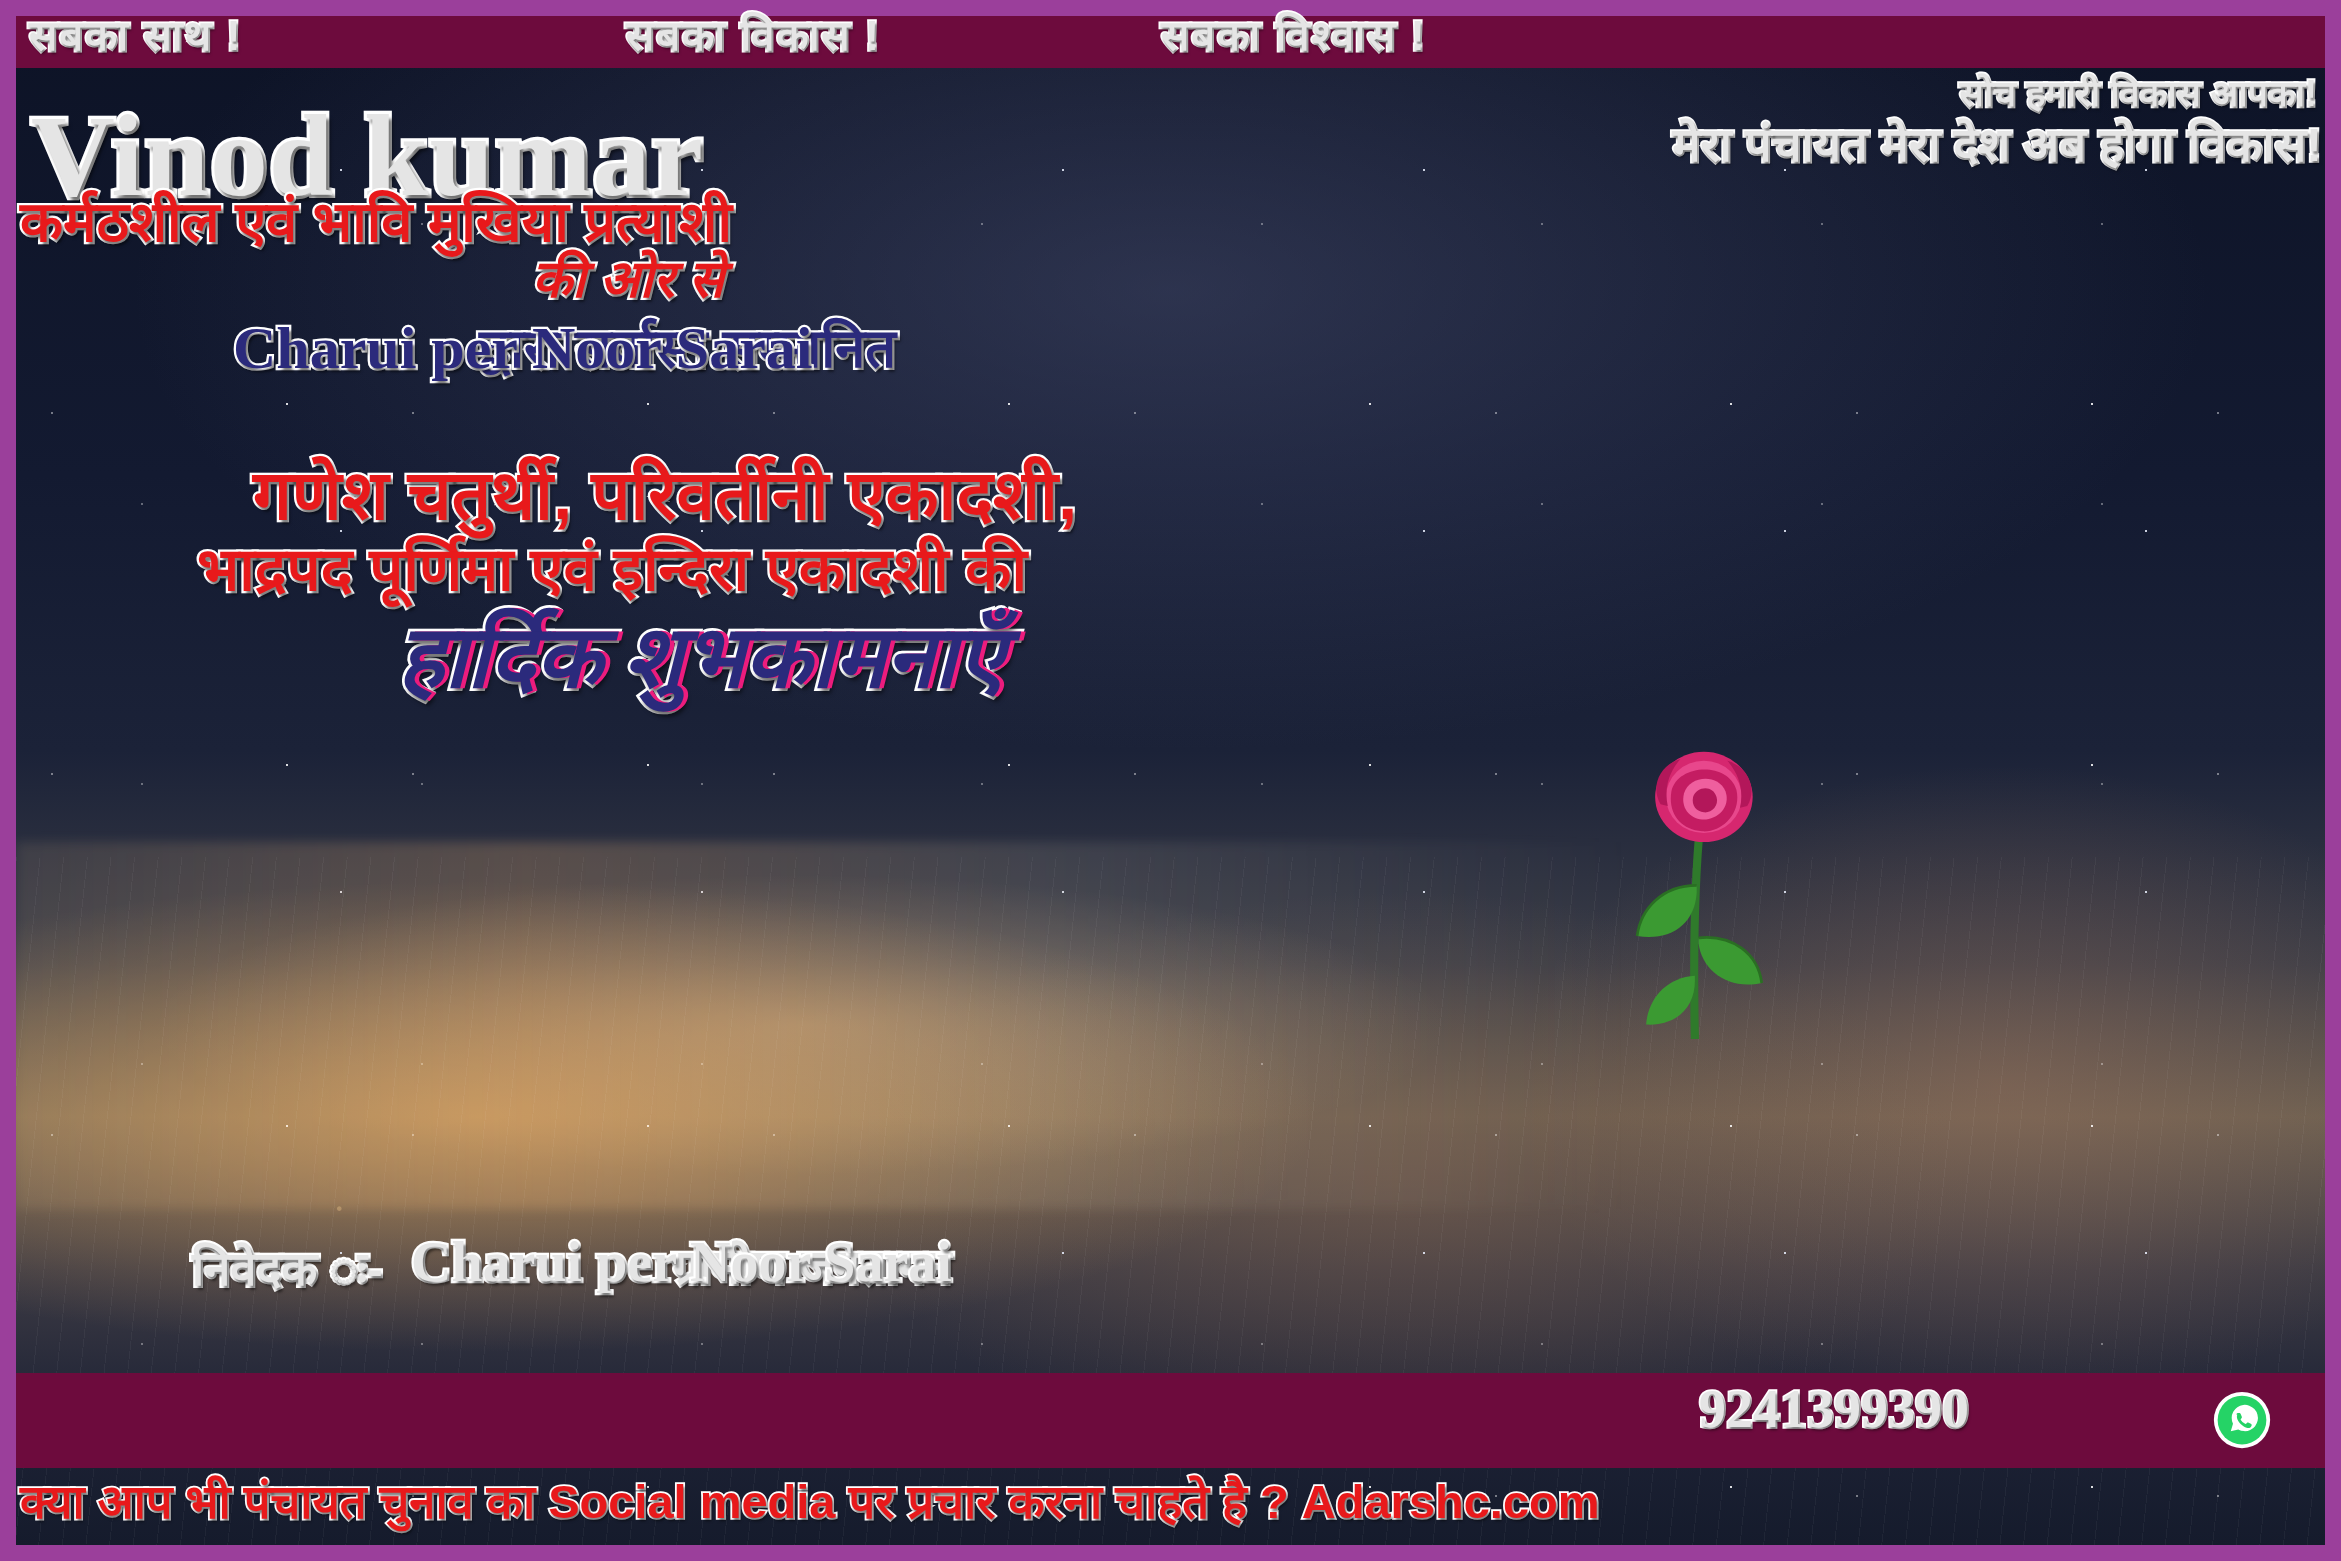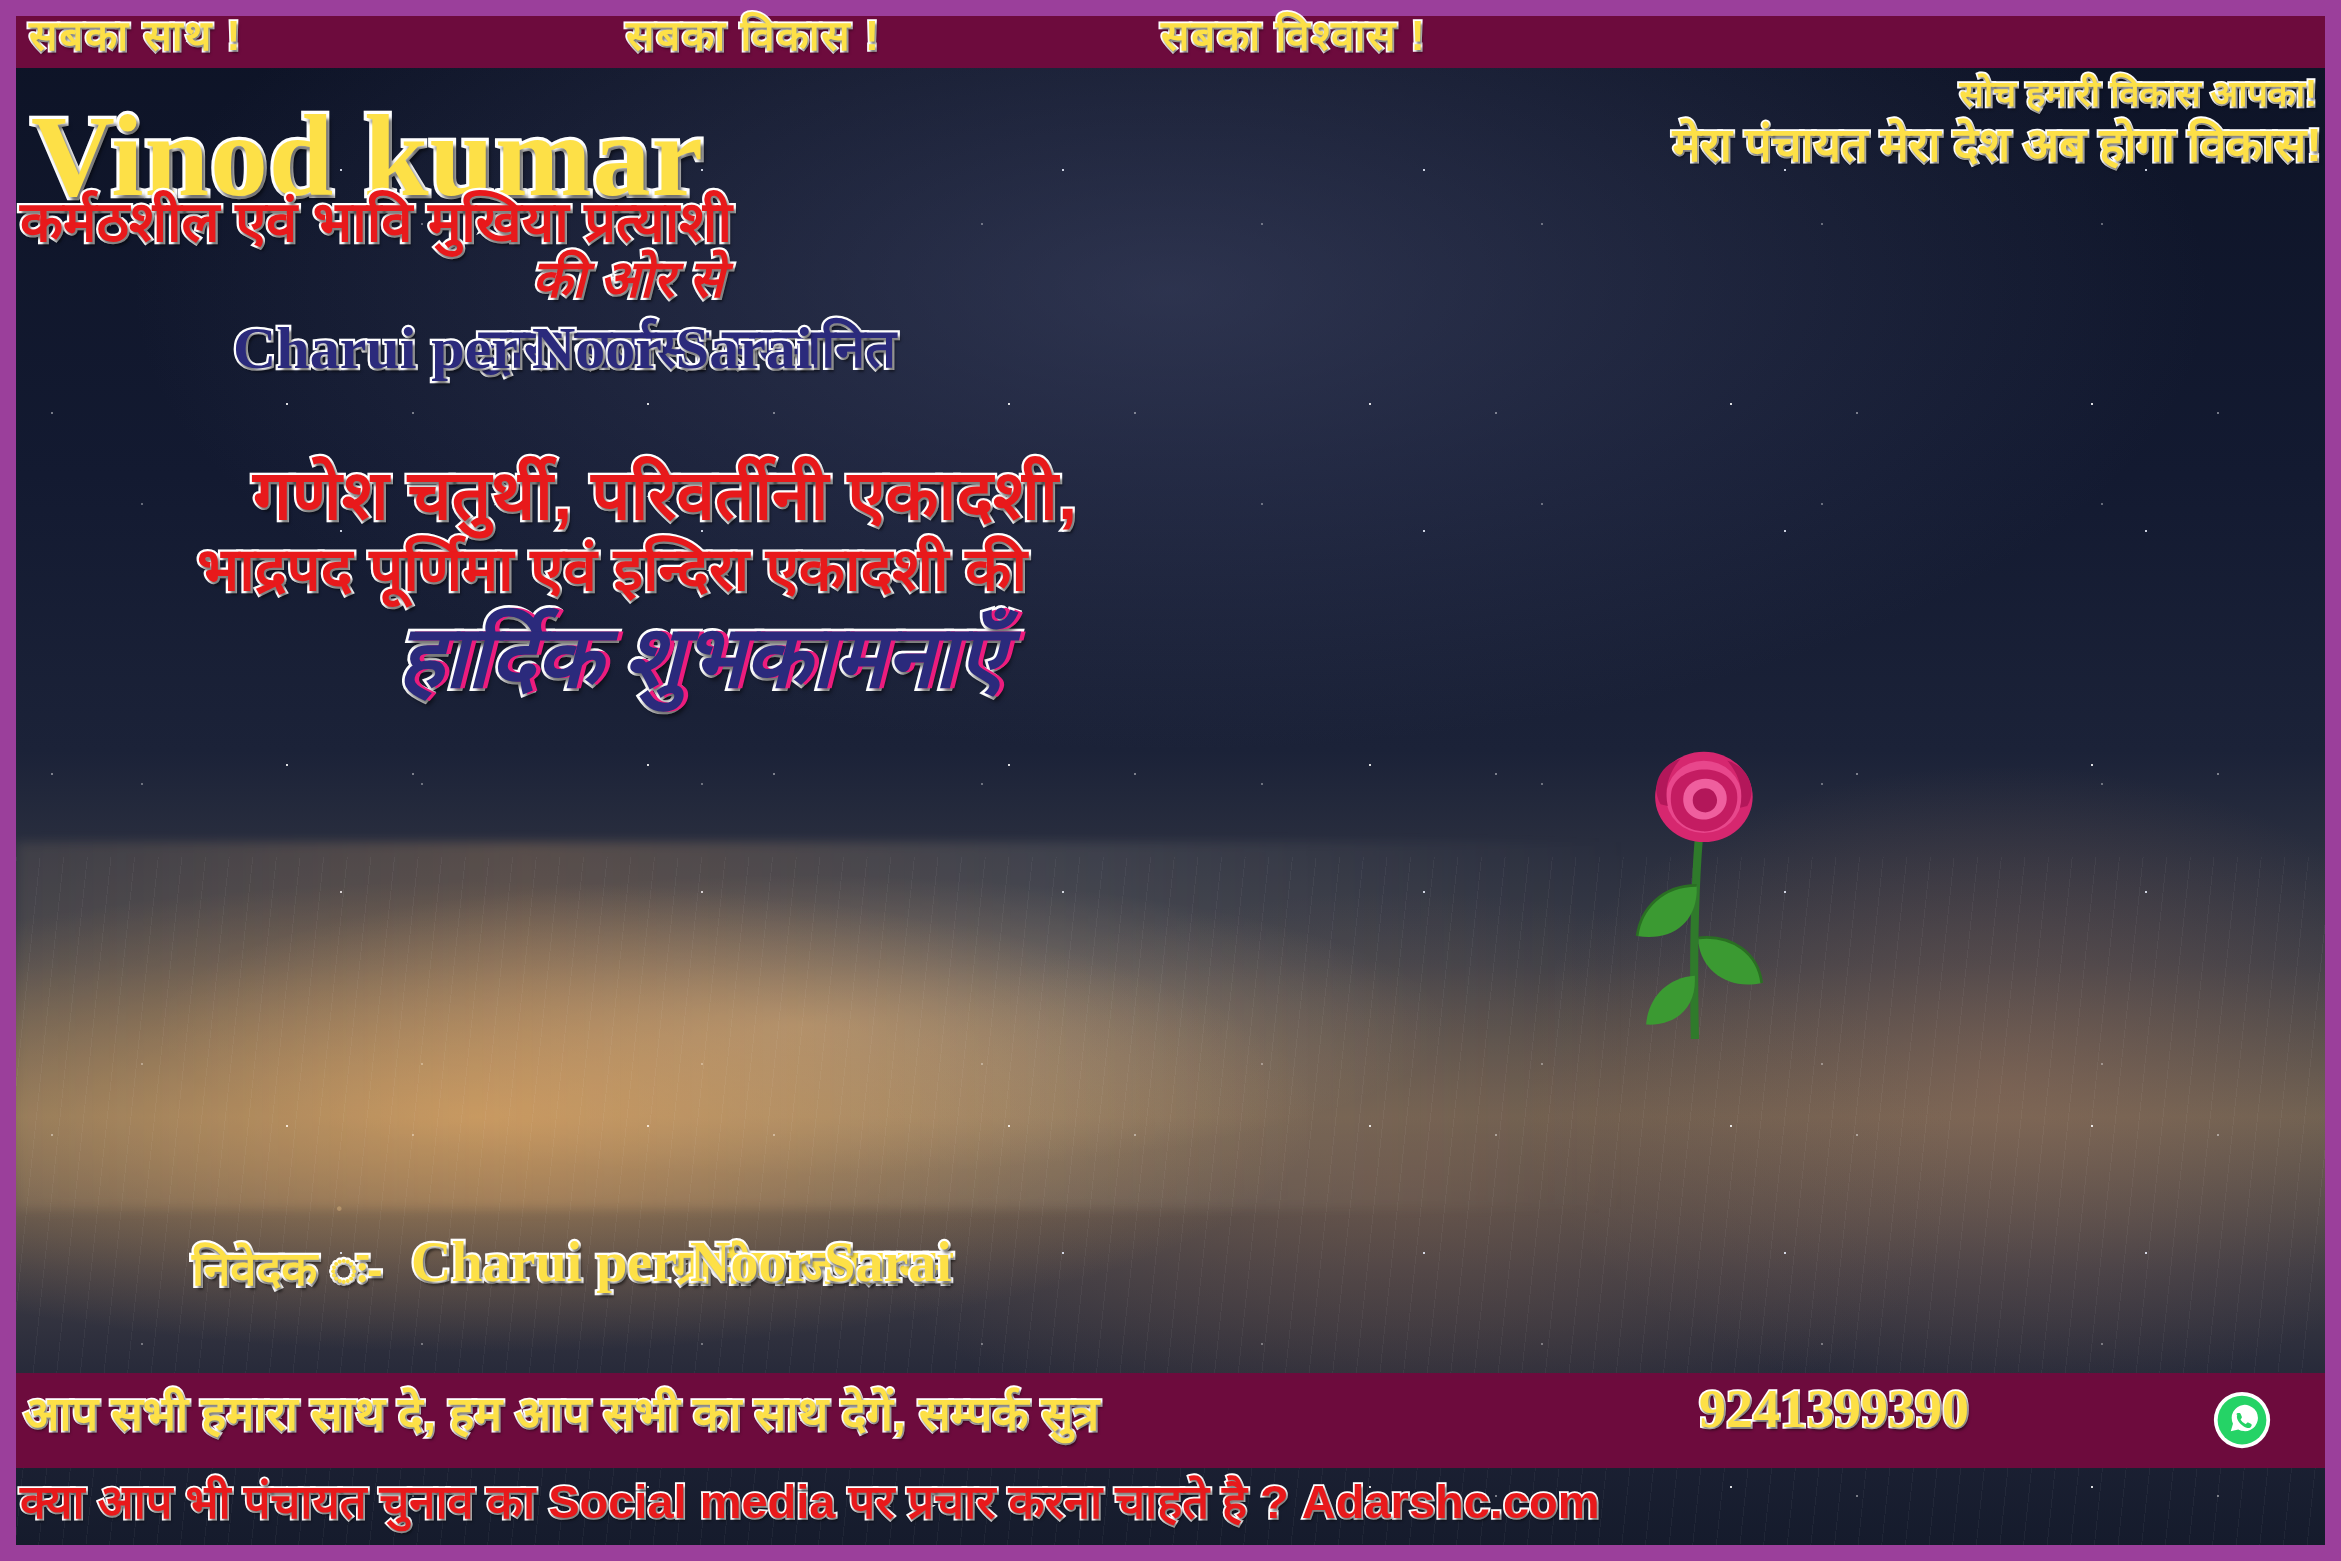--- a/index.html
+++ b/index.html
@@ -58,21 +58,21 @@
     background:linear-gradient(90deg, rgba(255,210,150,.10), rgba(255,190,120,.22) 22%, rgba(255,235,200,.10) 45%, rgba(0,0,0,0) 70%);
     filter:blur(5.4px);}
 
   
   .bar{position:absolute;left:16.3px;width:2309px;background:#6d0b3d;}
   #topbar{top:16.3px;height:52px;}
   #botbar{top:1373px;height:95px;}
 
   
   .txt{position:absolute;white-space:nowrap;font-weight:bold;line-height:1;}
-  .pink{color:#fde047;}
+  .pink{color:#e5e5e5;}
   .red{color:#e8191b;}
   .navy{color:#2b2a7c;}
   .out-w{ -webkit-text-stroke:6.3px #ffffff; paint-order:stroke fill;
           text-shadow:3.6px 4.5px 3.6px rgba(0,0,0,.55);}
   .out-w-s{ -webkit-text-stroke:4.5px #ffffff; paint-order:stroke fill;
           text-shadow:2.7px 3.6px 2.7px rgba(0,0,0,.5);}
   .out-w-xs{ -webkit-text-stroke:3.6px #ffffff; paint-order:stroke fill;
           text-shadow:1.8px 2.7px 2.7px rgba(0,0,0,.5);}
   .out-pw{ -webkit-text-stroke:5.4px #ffffff; paint-order:stroke fill;
           text-shadow:4.5px 0 0 #ec1c7d, 3.6px 4.5px 4.5px rgba(0,0,0,.55);}
@@ -163,21 +163,20 @@
     <path d="M74 48 C80 28 112 26 120 46 C126 64 110 78 94 77 C80 76 70 64 74 48 Z" fill="#ef5f9e"></path>
     <path d="M84 52 C88 40 106 38 110 52 C113 62 104 70 96 69 C88 68 82 62 84 52 Z" fill="#b3175a"></path>
     <path d="M48 60 C36 40 48 16 70 10 C56 26 52 44 56 62 Z" fill="#b3175a"></path>
     <path d="M144 62 C156 42 144 18 122 12 C136 28 140 46 136 64 Z" fill="#b3175a"></path>
   </svg>
 
   <div class="txt pink out-w-s" id="req">निवेदक ः-</div>
   <div class="txt pink out-w-s" id="req-rest">ग्रामीण जनतागन</div>
   <div class="txt pink out-w-s" id="brand2">Charui per Noor Sarai</div>
 
-  <div class="txt pink out-w-xs" id="foot1">आप सभी हमारा साथ दे, हम आप सभी का साथ देगें,  सम्पर्क सुत्र</div>
   <div class="txt pink out-w-xs" id="phone">9241399390</div>
   <svg id="wa" viewBox="0 0 64 64">
     <circle cx="32" cy="32" r="30" fill="#ffffff"></circle>
     <circle cx="32" cy="32" r="26" fill="#25D366"></circle>
     <path d="M20 44 l2.4-8A14 14 0 1 1 28 42 z" fill="#ffffff"></path>
     <path d="M26 26c.6-1.4 1.2-1.4 1.8-1.4h1.4c.5 0 1 .1 1.4 1.1l1.2 2.8c.2.5.1.9-.2 1.3l-.8 1c-.3.3-.4.6-.1 1.1a11 11 0 0 0 4.6 4.2c.5.2.8.2 1.1-.1l1-1.1c.4-.4.8-.4 1.2-.2l2.8 1.4c.7.4.9.8.9 1.3 0 .8-.5 2.1-1.4 2.6-1 .6-2.4.8-4 .2-3.9-1.3-8-5.1-9.6-8.6-.9-2-1-3.6-.3-5.1z" fill="#25D366"></path>
   </svg>
   <div class="txt red out-w-xs" id="foot2">क्या आप भी पंचायत चुनाव का Social media पर प्रचार करना चाहते है ? Adarshc.com</div>
 
 </div>

